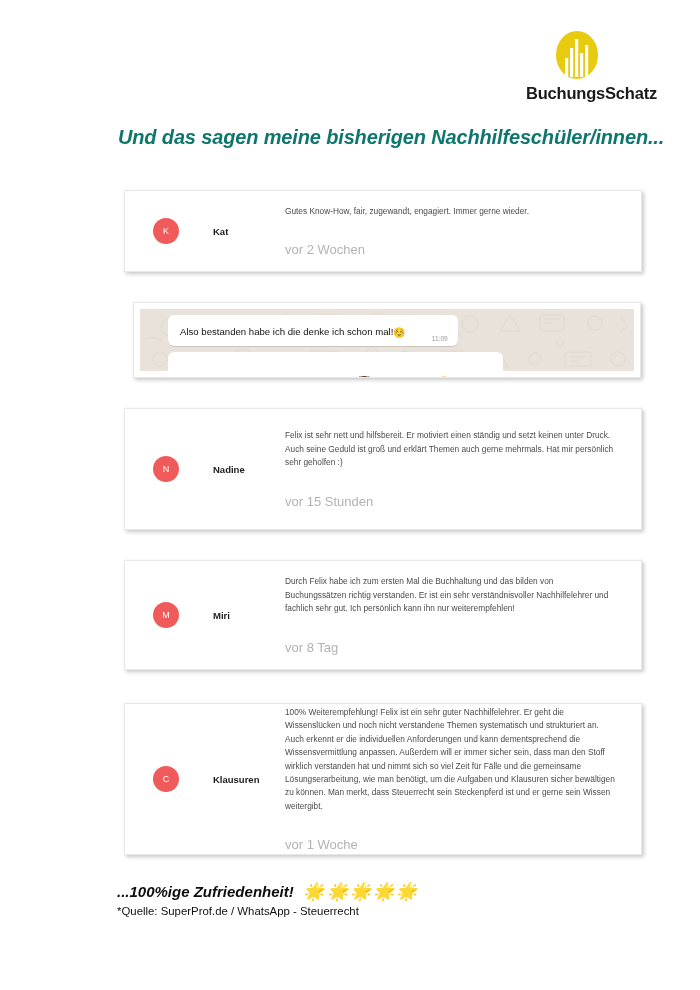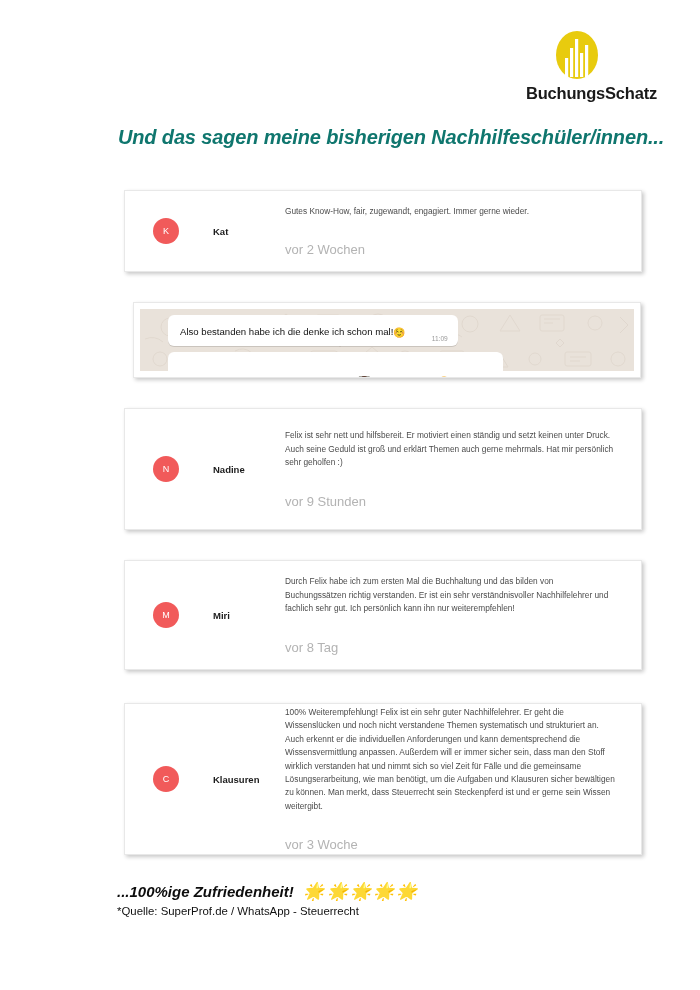--- a/index.html
+++ b/index.html
@@ -278,21 +278,21 @@
   </div>
 </div>
 
 <div class="card" style="left:124px; top:408px; width:518px; height:122px;">
   <div class="card-left">
     <div class="avatar">N</div>
     <div class="reviewer-name">Nadine</div>
   </div>
   <div class="card-body">
     <p class="review-text">Felix ist sehr nett und hilfsbereit. Er motiviert einen ständig und setzt keinen unter Druck. Auch seine Geduld ist groß und erklärt Themen auch gerne mehrmals. Hat mir persönlich sehr geholfen :)</p>
-    <div class="review-time">vor 9 Stunden</div>
+    <div class="review-time">vor 15 Stunden</div>
   </div>
 </div>
 
 <div class="card" style="left:124px; top:560px; width:518px; height:110px;">
   <div class="card-left">
     <div class="avatar">M</div>
     <div class="reviewer-name">Miri</div>
   </div>
   <div class="card-body">
     <p class="review-text">Durch Felix habe ich zum ersten Mal die Buchhaltung und das bilden von Buchungssätzen richtig verstanden. Er ist ein sehr verständnisvoller Nachhilfelehrer und fachlich sehr gut. Ich persönlich kann ihn nur weiterempfehlen!</p>
@@ -300,21 +300,21 @@
   </div>
 </div>
 
 <div class="card" style="left:124px; top:703px; width:518px; height:152px;">
   <div class="card-left">
     <div class="avatar">C</div>
     <div class="reviewer-name">Klausuren</div>
   </div>
   <div class="card-body">
     <p class="review-text">100% Weiterempfehlung! Felix ist ein sehr guter Nachhilfelehrer. Er geht die Wissenslücken und noch nicht verstandene Themen systematisch und strukturiert an. Auch erkennt er die individuellen Anforderungen und kann dementsprechend die Wissensvermittlung anpassen. Außerdem will er immer sicher sein, dass man den Stoff wirklich verstanden hat und nimmt sich so viel Zeit für Fälle und die gemeinsame Lösungserarbeitung, wie man benötigt, um die Aufgaben und Klausuren sicher bewältigen zu können. Man merkt, dass Steuerrecht sein Steckenpferd ist und er gerne sein Wissen weitergibt.</p>
-    <div class="review-time">vor 3 Woche</div>
+    <div class="review-time">vor 1 Woche</div>
   </div>
 </div>
 
 <div class="footer-slogan">
   <span>...100%ige Zufriedenheit!</span>
   <span class="stars" id="star-row">
       <span style="font-size: 17px;">🌟</span>
       <span style="font-size: 17px;">🌟</span>
       <span style="font-size: 17px;">🌟</span>
       <span style="font-size: 17px;">🌟</span>

